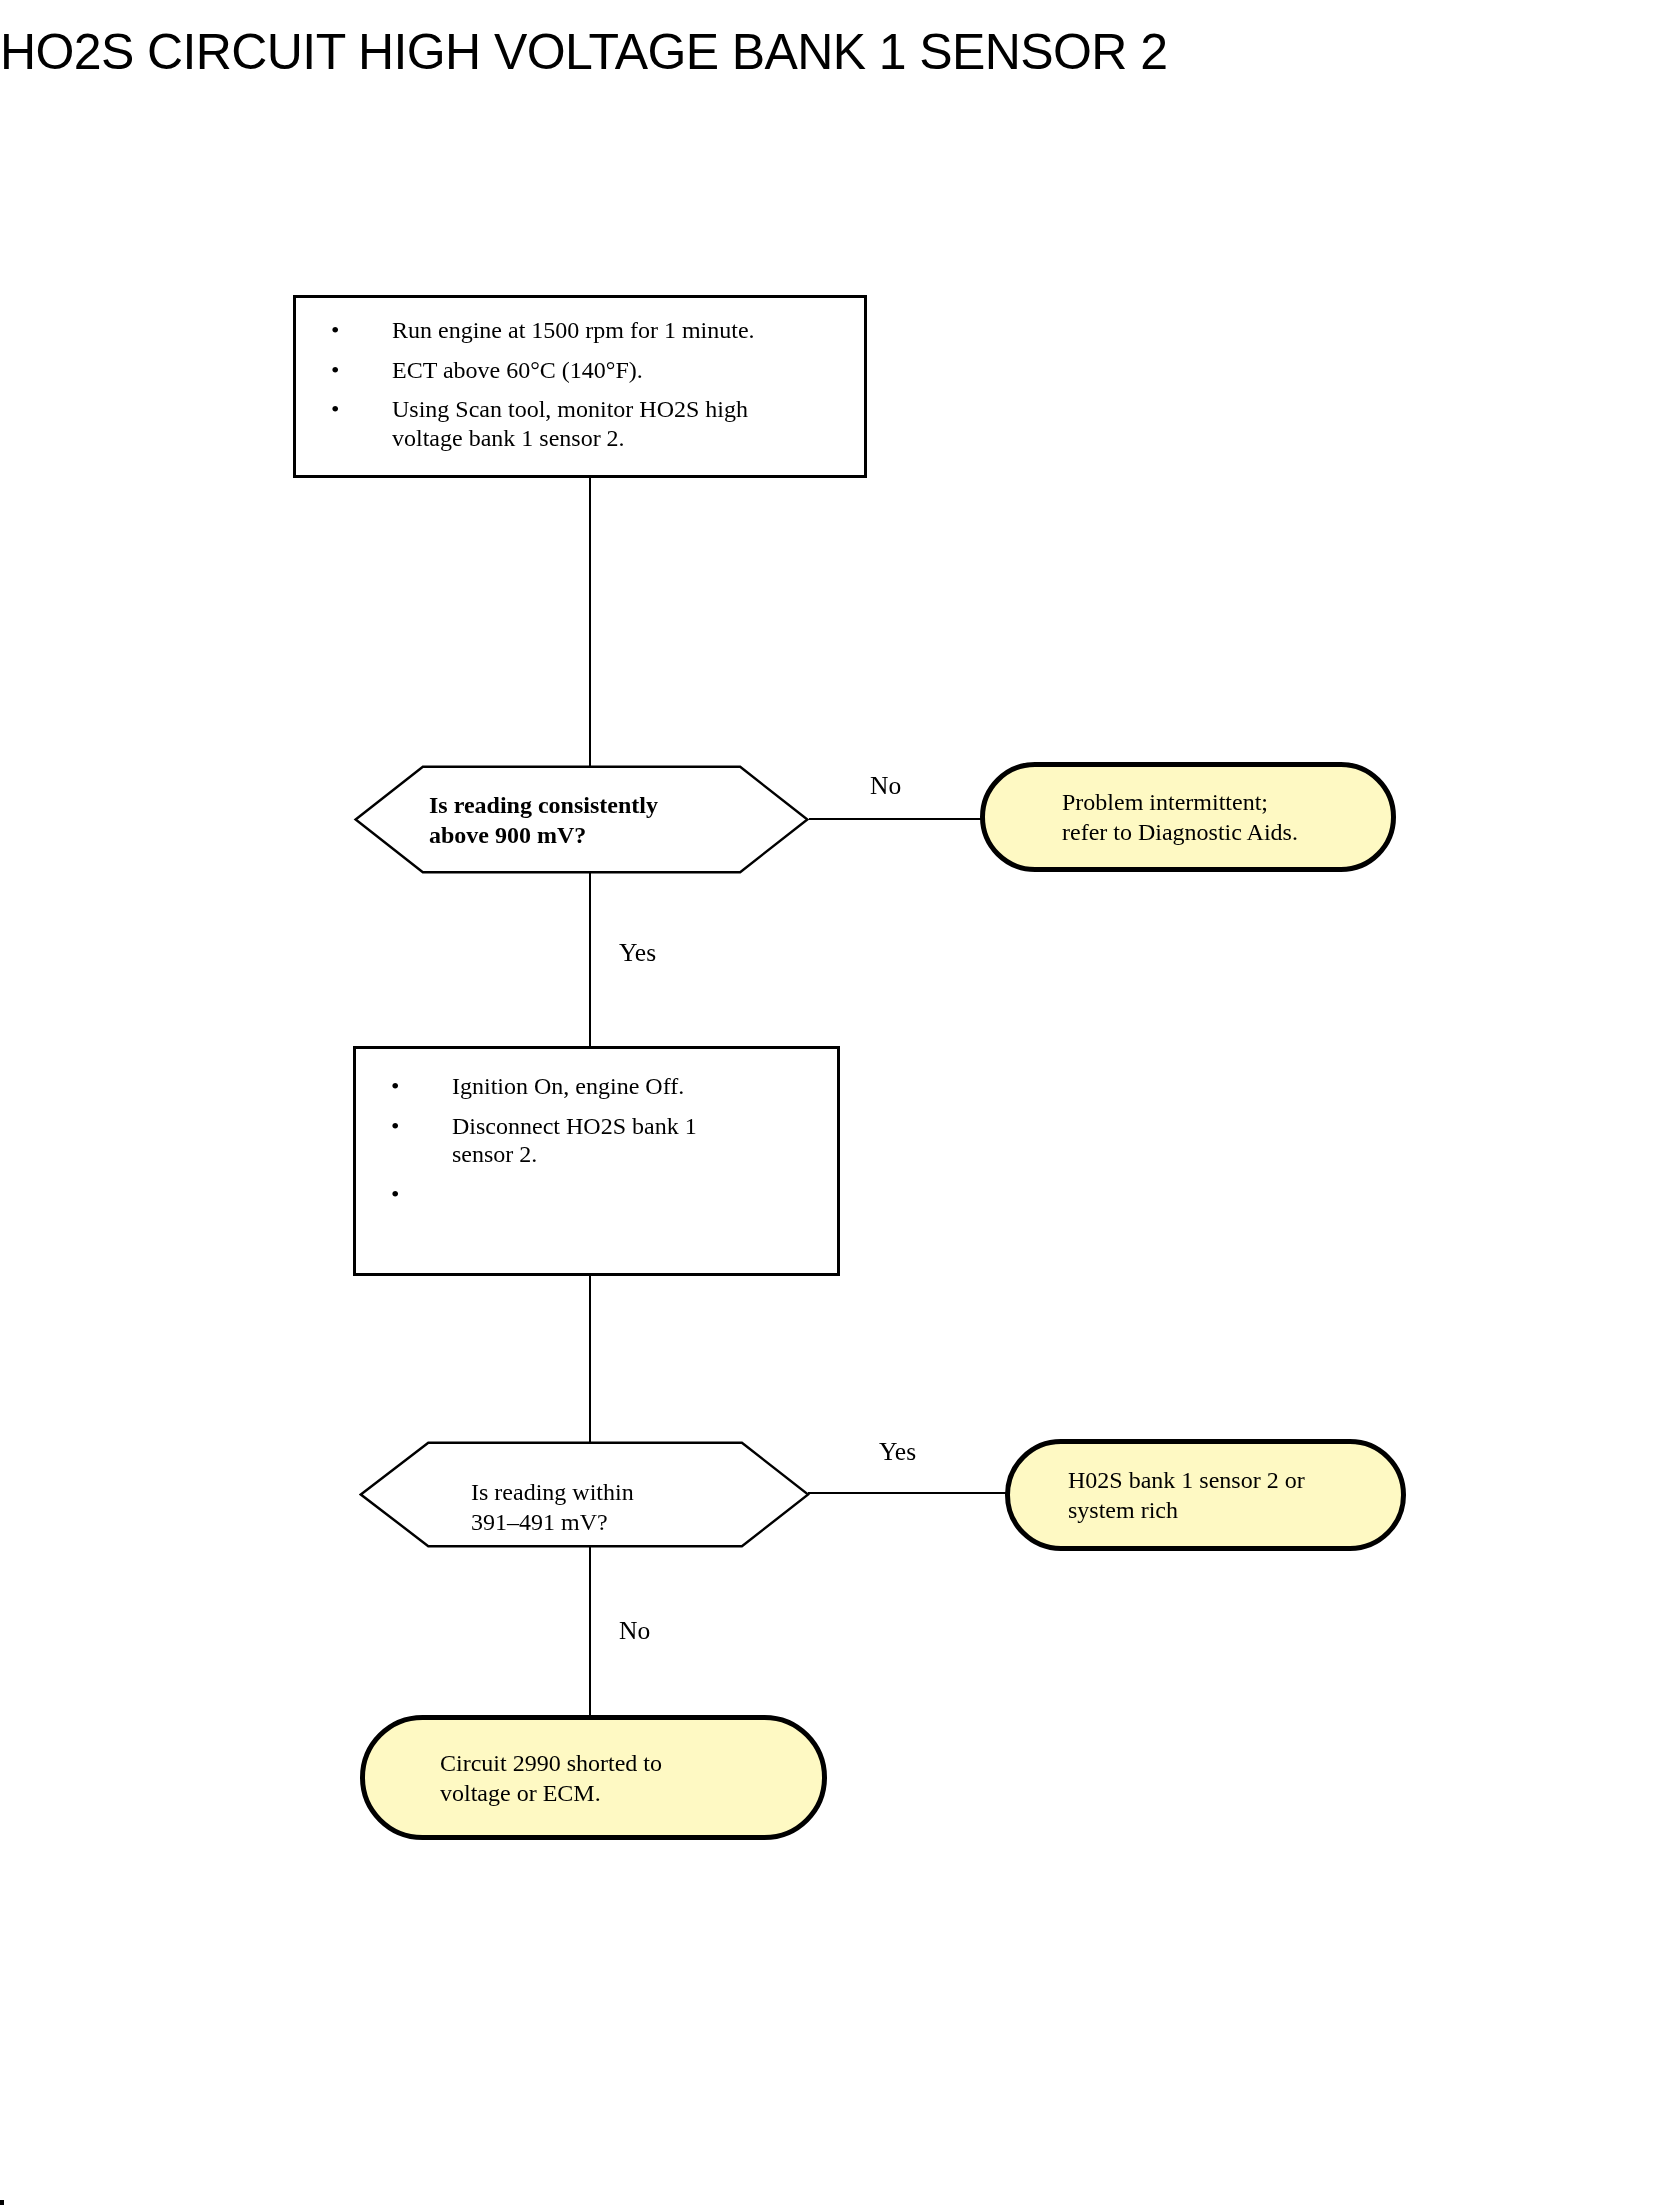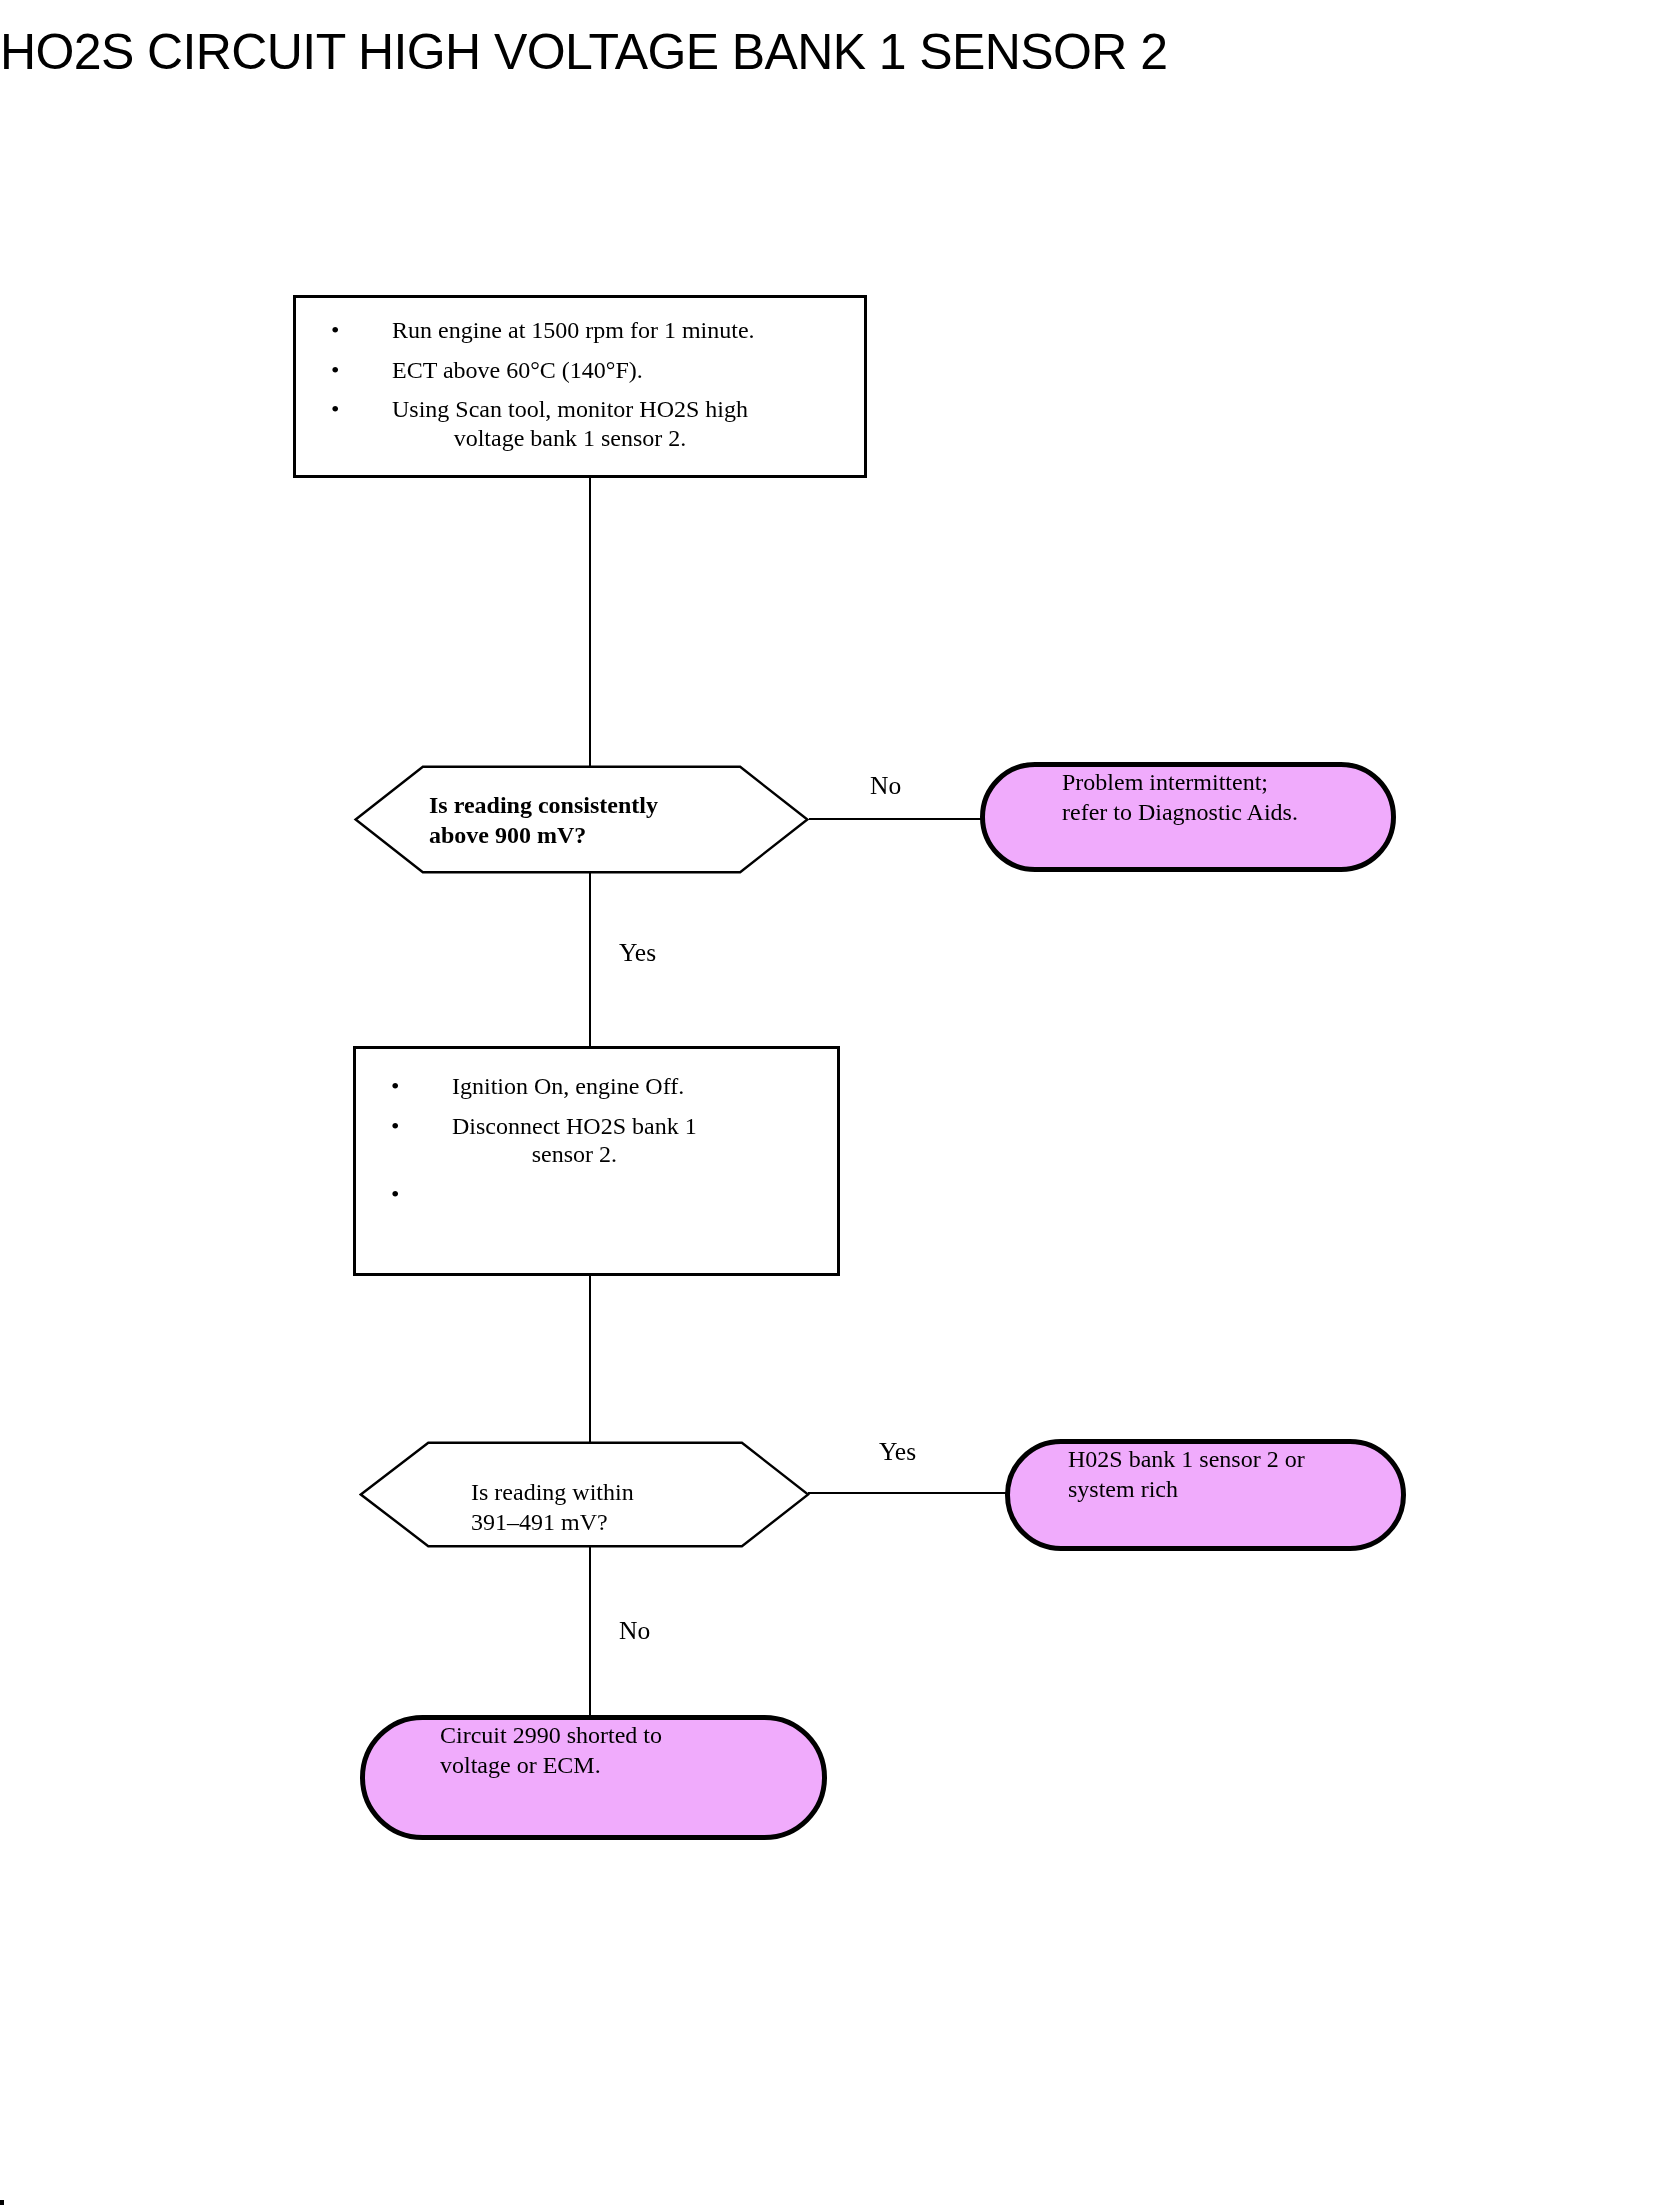--- a/index.html
+++ b/index.html
@@ -31,43 +31,43 @@
     border: 3px solid #000000;
     background: #ffffff;
     box-sizing: border-box;
     font-family: "Liberation Serif", serif;
     font-size: 24px;
     line-height: 28.6px;
   }
   .process .list { position: absolute; left: 35px; right: 18px; }
   .bullet-row { display: flex; margin-bottom: 11px; }
   .bullet-row .dot { width: 61px; flex: 0 0 61px; }
-  .item-text { white-space: pre-line; text-align: center; }
+  .item-text { white-space: pre-line; }
   
   .decision { position: absolute; }
   .decision svg { position: absolute; left: 0; top: 0; }
   .decision .node-text {
     position: absolute;
     top: 50%;
     transform: translateY(-50%);
   }
   .node-text {
     font-family: "Liberation Serif", serif;
     font-size: 24px;
     line-height: 30px;
     white-space: pre-line;
   }
   
   .terminal {
     position: absolute;
     border: 5.5px solid #000000;
-    background: #f0abfc;
+    background: #fef9c3;
     box-sizing: border-box;
     display: flex;
-    align-items: flex-start;
+    align-items: center;
   }
   
   .edge-label {
     position: absolute;
     font-family: "Liberation Serif", serif;
     font-size: 25.5px;
     line-height: 28px;
   }
   .artifact { position: absolute; background: #000000; }
 </style>

